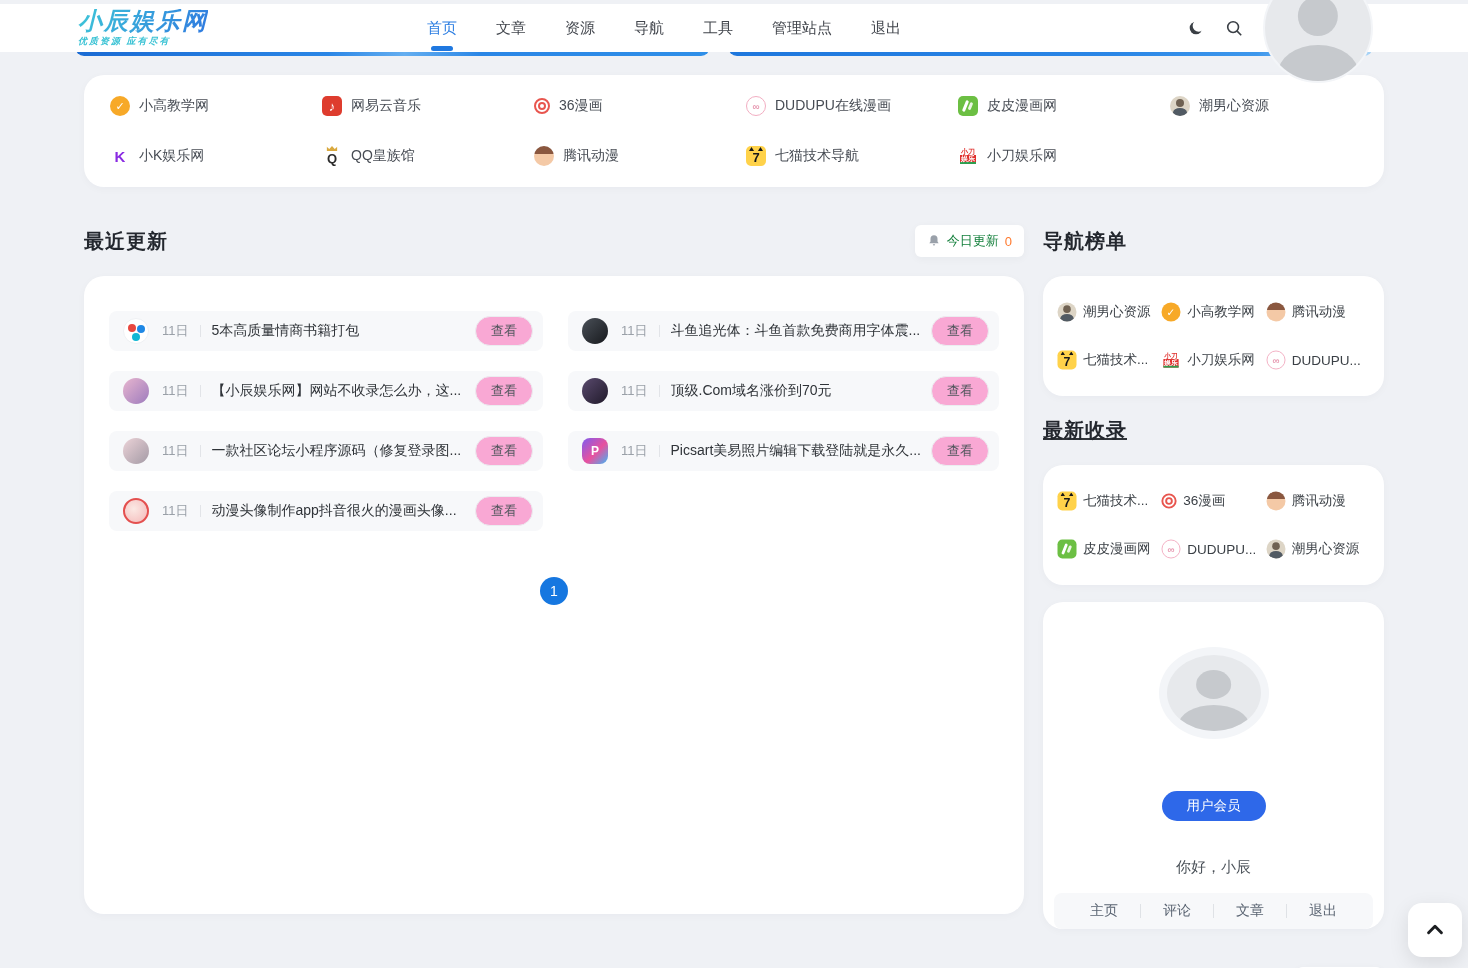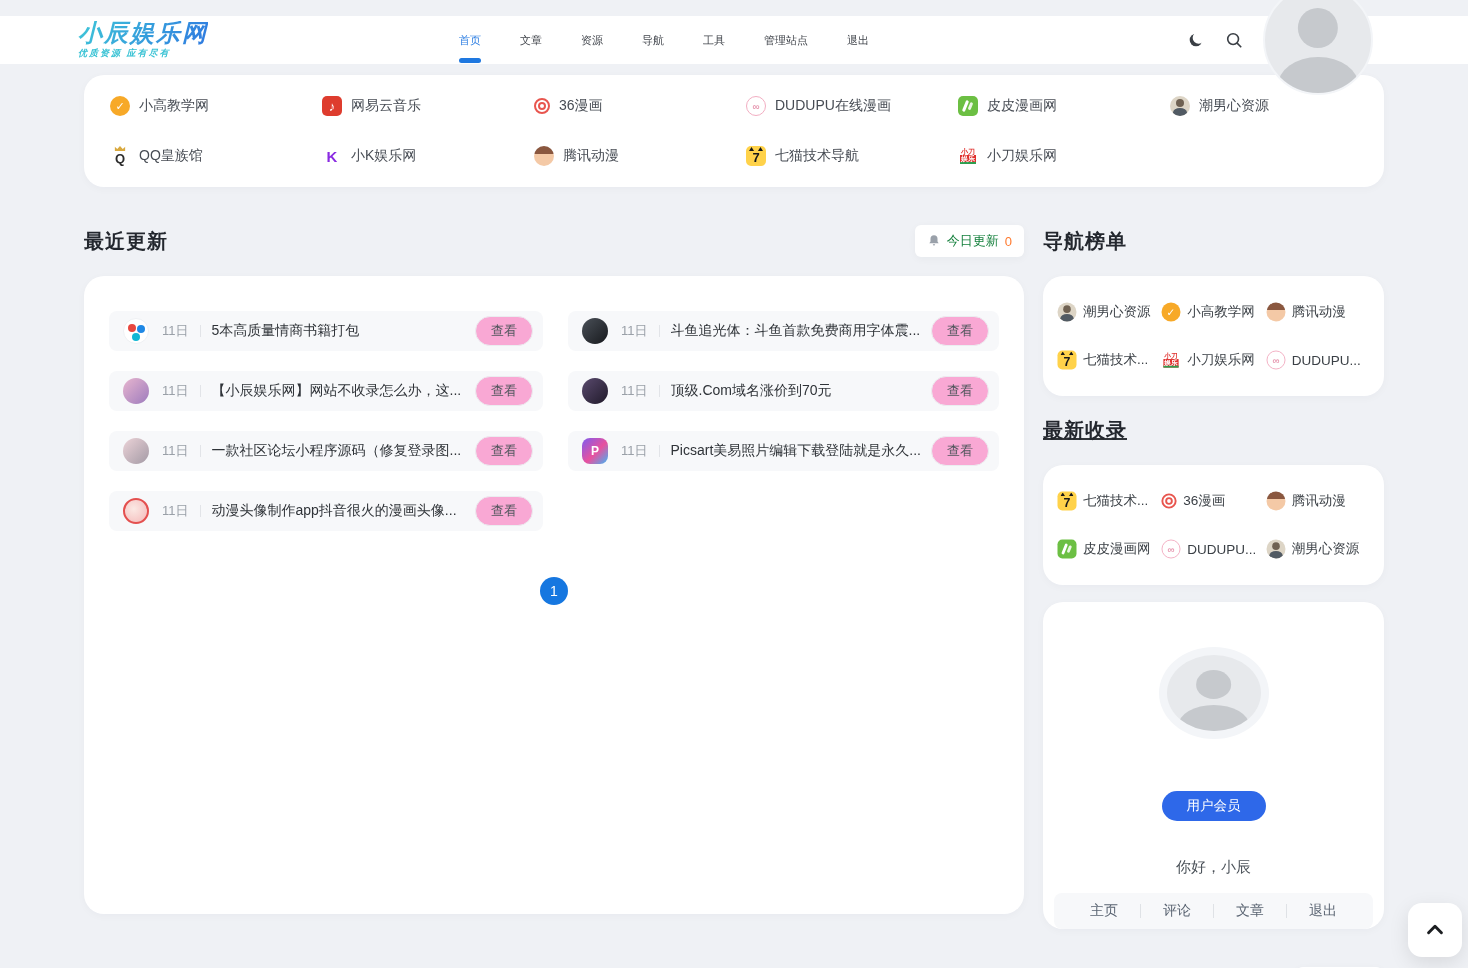--- a/index.html
+++ b/index.html
@@ -3,36 +3,36 @@
 <meta charset="utf-8">
 <style>
   * { margin:0; padding:0; box-sizing:border-box; }
   html,body { width:1468px; height:968px; }
   body{
     font-family:"Liberation Sans","DejaVu Sans",sans-serif;
     background:#eff1f5; overflow:hidden; position:relative; color:#2f3338;
   }
   
   .navbar{
-    position:absolute; top:16px; left:0; width:1468px; height:48px;
+    position:absolute; top:4px; left:0; width:1468px; height:48px;
     background:#fff; z-index:20; display:flex; align-items:center;
   }
   .logo{ margin-left:78px; display:flex; flex-direction:column; cursor:pointer; }
   .logo-title{
     font-size:24px; font-weight:bold; font-style:italic; letter-spacing:2px; line-height:1;
     background:linear-gradient(120deg,#3ec6d8,#2f7ae0);
     -webkit-background-clip:text; background-clip:text; color:transparent;
   }
   .logo-tagline{ font-size:9px; color:#38c2d4; font-style:italic; letter-spacing:2px; margin-top:2px; font-weight:bold;}
   .menu{
     position:absolute; left:calc(50% - 70px); transform:translateX(-50%);
     display:flex; gap:39px; align-items:center; height:48px;
   }
   .menu-item{
-    font-size:11px; color:#42464d; cursor:pointer; position:relative;
+    font-size:15px; color:#42464d; cursor:pointer; position:relative;
     height:48px; display:flex; align-items:center; white-space:nowrap;
   }
   .menu-item.active{ color:#2b7de2; }
   .menu-item.active::after{
     content:""; position:absolute; bottom:1px; left:50%; transform:translateX(-50%);
     width:22px; height:5px; border-radius:3px; background:#1f78e0;
   }
   .nav-icons{ position:absolute; right:95px; display:flex; align-items:center; gap:20px; }
   .icon-btn{ cursor:pointer; display:flex; align-items:center; justify-content:center; }
   .nav-avatar{ width:24px; height:24px; }
@@ -205,26 +205,26 @@
     </div>
     <div class="qlink">
       <span class="ico i-leaf"></span>
       <span class="qlink-label">皮皮漫画网</span>
     </div>
     <div class="qlink">
       <span class="ico i-person"></span>
       <span class="qlink-label">潮男心资源</span>
     </div>
     <div class="qlink">
+      <span class="ico i-k"></span>
+      <span class="qlink-label">小K娱乐网</span>
+    </div>
+    <div class="qlink">
       <span class="ico i-crownq"></span>
       <span class="qlink-label">QQ皇族馆</span>
-    </div>
-    <div class="qlink">
-      <span class="ico i-k"></span>
-      <span class="qlink-label">小K娱乐网</span>
     </div>
     <div class="qlink">
       <span class="ico i-face"></span>
       <span class="qlink-label">腾讯动漫</span>
     </div>
     <div class="qlink">
       <span class="ico i-7cat"></span>
       <span class="qlink-label">七猫技术导航</span>
     </div>
     <div class="qlink">

